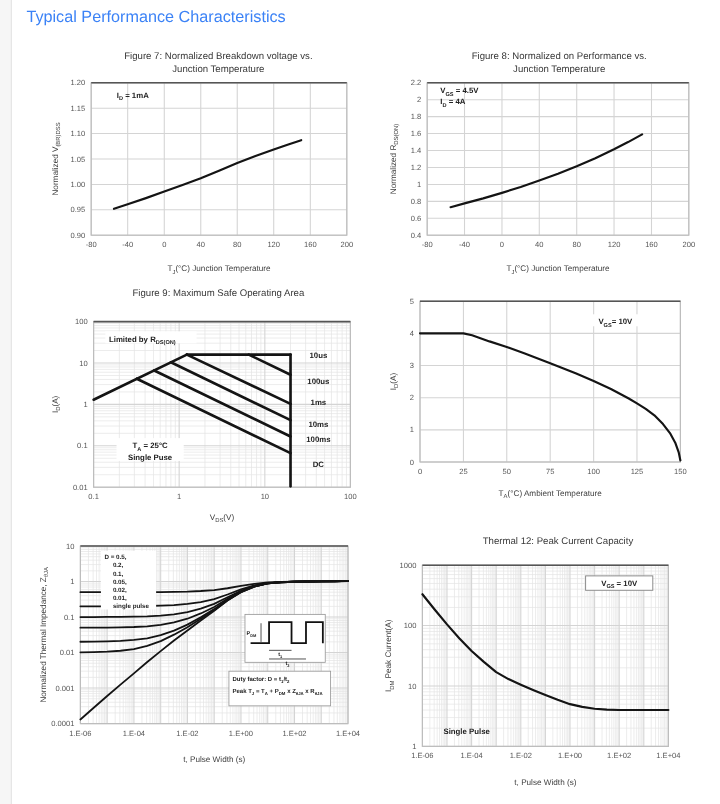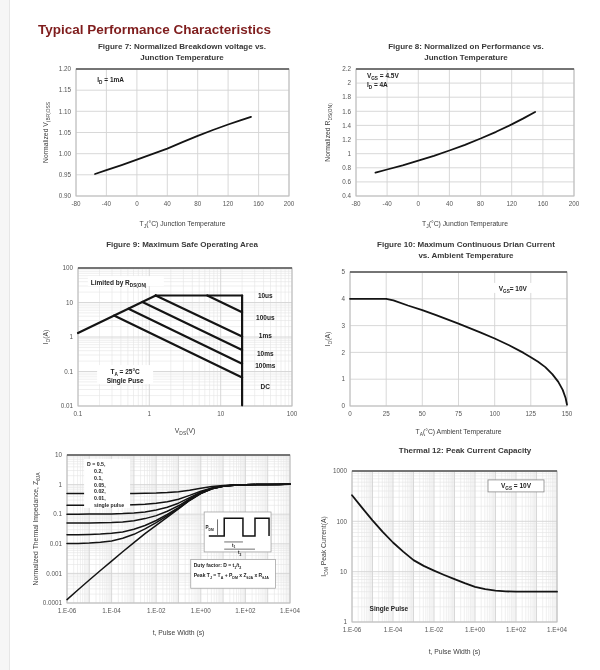--- a/index.html
+++ b/index.html
@@ -5,32 +5,32 @@
   html,body{margin:0;padding:0;}
   body{
     width:600px;height:670px;position:relative;background:#ffffff;
     font-family:"Liberation Sans", sans-serif;overflow:hidden;
   }
   .left-strip{
     position:absolute;left:0;top:0;width:9px;height:670px;
     background:#f6f6f6;border-right:1px solid #e6e6e6;
   }
   h1.page-title{
-    position:absolute;left:22px;top:6px;margin:16px;
-    font-size:13.5px;font-weight:bold;color:#7f1d1d;
+    position:absolute;left:22px;top:6px;margin:0;
+    font-size:13.5px;font-weight:normal;color:#3b82f6;
   }
   .fig{position:absolute;}
   .fig7 {left:40px; top:42px; width:262px;height:192px;}
   .fig8 {left:322px;top:42px; width:266px;height:192px;}
   .fig9 {left:40px; top:240px;width:262px;height:202px;}
   .fig10{left:322px;top:240px;width:266px;height:202px;}
   .fig11{left:30px; top:446px;width:284px;height:220px;}
   .fig12{left:318px;top:446px;width:272px;height:220px;}
   .fig-title{
-    font-size:8px;font-weight:bold;color:#383838;text-align:center;
+    font-size:8px;font-weight:normal;color:#383838;text-align:center;
     line-height:1.32;padding-left:22px;
   }
   svg{display:block;}
   svg text{font-family:"Liberation Sans", sans-serif;}
 </style>
 </head>
 <body>
 
 <div class="left-strip"></div>
 <h1 class="page-title">Typical Performance Characteristics</h1>
@@ -228,24 +228,20 @@
       <text x="225.3" y="68.8" text-anchor="middle" font-size="6.5" fill="#222222" font-weight="bold"><tspan>100us</tspan></text>
       <text x="225.3" y="86.7" text-anchor="middle" font-size="6.5" fill="#222222" font-weight="bold"><tspan>1ms</tspan></text>
       <text x="225.3" y="104.6" text-anchor="middle" font-size="6.5" fill="#222222" font-weight="bold"><tspan>10ms</tspan></text>
       <text x="225.3" y="117.0" text-anchor="middle" font-size="6.5" fill="#222222" font-weight="bold"><tspan>100ms</tspan></text>
       <text x="225.3" y="137.8" text-anchor="middle" font-size="6.5" fill="#222222" font-weight="bold"><tspan>DC</tspan></text>
       <text x="145.0" y="182.0" text-anchor="middle" font-size="6.8" fill="#404040"><tspan>V</tspan><tspan font-size="4.90" dy="2.04">DS</tspan><tspan dy="-2.04">(V)</tspan></text>
       <text x="8" y="86.0" text-anchor="middle" font-size="6.8" fill="#404040" transform="rotate(-90 8 86.0)"><tspan>I</tspan><tspan font-size="4.90" dy="2.04">D</tspan><tspan dy="-2.04">(A)</tspan></text>
     </svg>
   </div>
 <div class="fig fig10">
-    <div class="fig-title">
-      <div>Figure 10: Maximum Continuous Drian Current</div>
-      <div>vs. Ambient Temperature</div>
-    </div>
     <svg width="266" height="176">
       <line x1="28.0" x2="28.0" y1="11" y2="145" stroke="#d4d4d4" stroke-width="0.9"></line>
       <text x="28.0" y="155.0" text-anchor="middle" font-size="6.3" fill="#565656">0</text>
       <line x1="64.2" x2="64.2" y1="11" y2="145" stroke="#d4d4d4" stroke-width="0.9"></line>
       <text x="64.2" y="155.0" text-anchor="middle" font-size="6.3" fill="#565656">25</text>
       <line x1="100.3" x2="100.3" y1="11" y2="145" stroke="#d4d4d4" stroke-width="0.9"></line>
       <text x="100.3" y="155.0" text-anchor="middle" font-size="6.3" fill="#565656">50</text>
       <line x1="136.5" x2="136.5" y1="11" y2="145" stroke="#d4d4d4" stroke-width="0.9"></line>
       <text x="136.5" y="155.0" text-anchor="middle" font-size="6.3" fill="#565656">75</text>
       <line x1="172.7" x2="172.7" y1="11" y2="145" stroke="#d4d4d4" stroke-width="0.9"></line>

